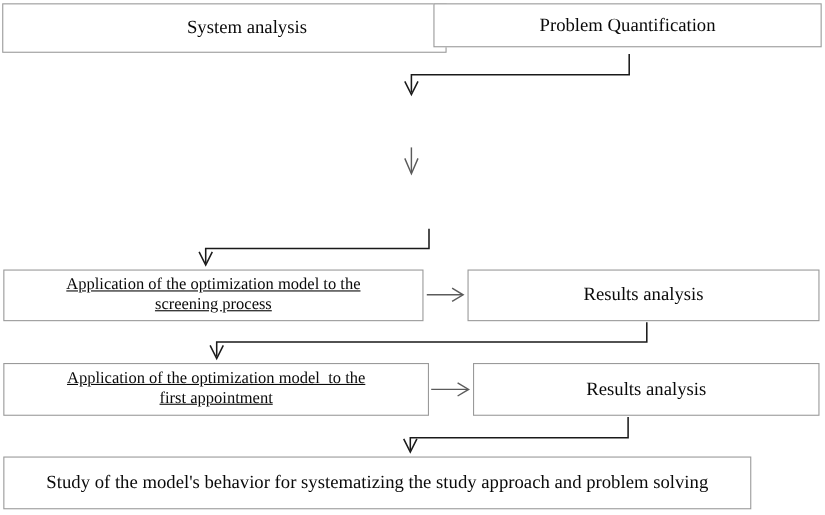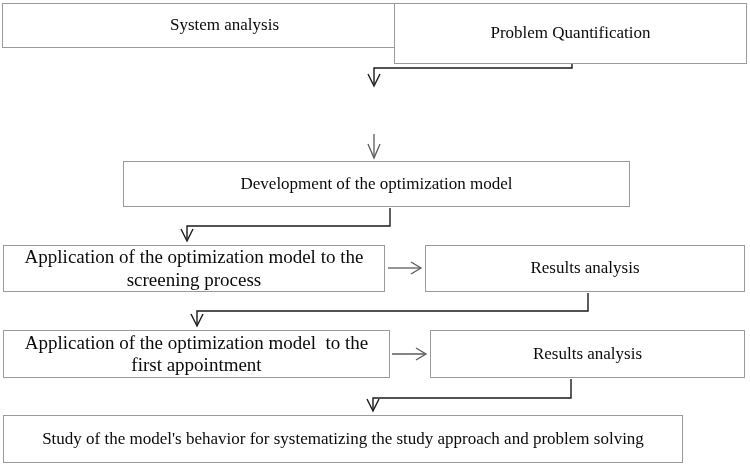--- a/index.html
+++ b/index.html
@@ -30,21 +30,21 @@
     text-align: center;
     line-height: 1.18;
     color: #0a0a0a;
     padding: 2px 6px;
   }
   .node .label {
     display: block;
     white-space: pre-wrap;
   }
   .f17 { font-size: 17px; }
-  .f16 { font-size: 19px; }
+  .f16 { font-size: 15px; text-decoration: underline; }
   .connector {
     position: absolute;
     left: 0;
     top: 0;
     width: 750px;
     height: 468px;
     pointer-events: none;
   }
   .conn-line {
     fill: none;
@@ -108,28 +108,25 @@
       <g>
         <path d="M 571 379 L 571 398 L 373 398 L 373 409" class="conn-line"></path>
         <path d="M 367 399 L 373 411 L 379 399" class="conn-head"></path>
       </g>
     </svg>
 
   <div class="node f17" style="left: 2px; top: 3px; width: 404px; height: 45px; padding-left: 47px;">
     <span class="label">System analysis</span>
   </div>
 
-  <div class="node f17" style="left: 394px; top: 3px; width: 353px; height: 61px;">
+  <div class="node f17" style="left: 394px; top: 3px; width: 353px; height: 40px;">
     <span class="label">Problem Quantification</span>
   </div>
 
 
-  <div class="node f17" style="left: 123px; top: 161px; width: 507px; height: 46px;">
-    <span class="label">Development of the optimization model</span>
-  </div>
 
   <div class="node f16" style="left: 3px; top: 245px; width: 382px; height: 47px;">
     <span class="label">Application of the optimization model to the
 screening process</span>
   </div>
 
   <div class="node f17" style="left: 425px; top: 245px; width: 320px; height: 47px;">
     <span class="label">Results analysis</span>
   </div>
 

